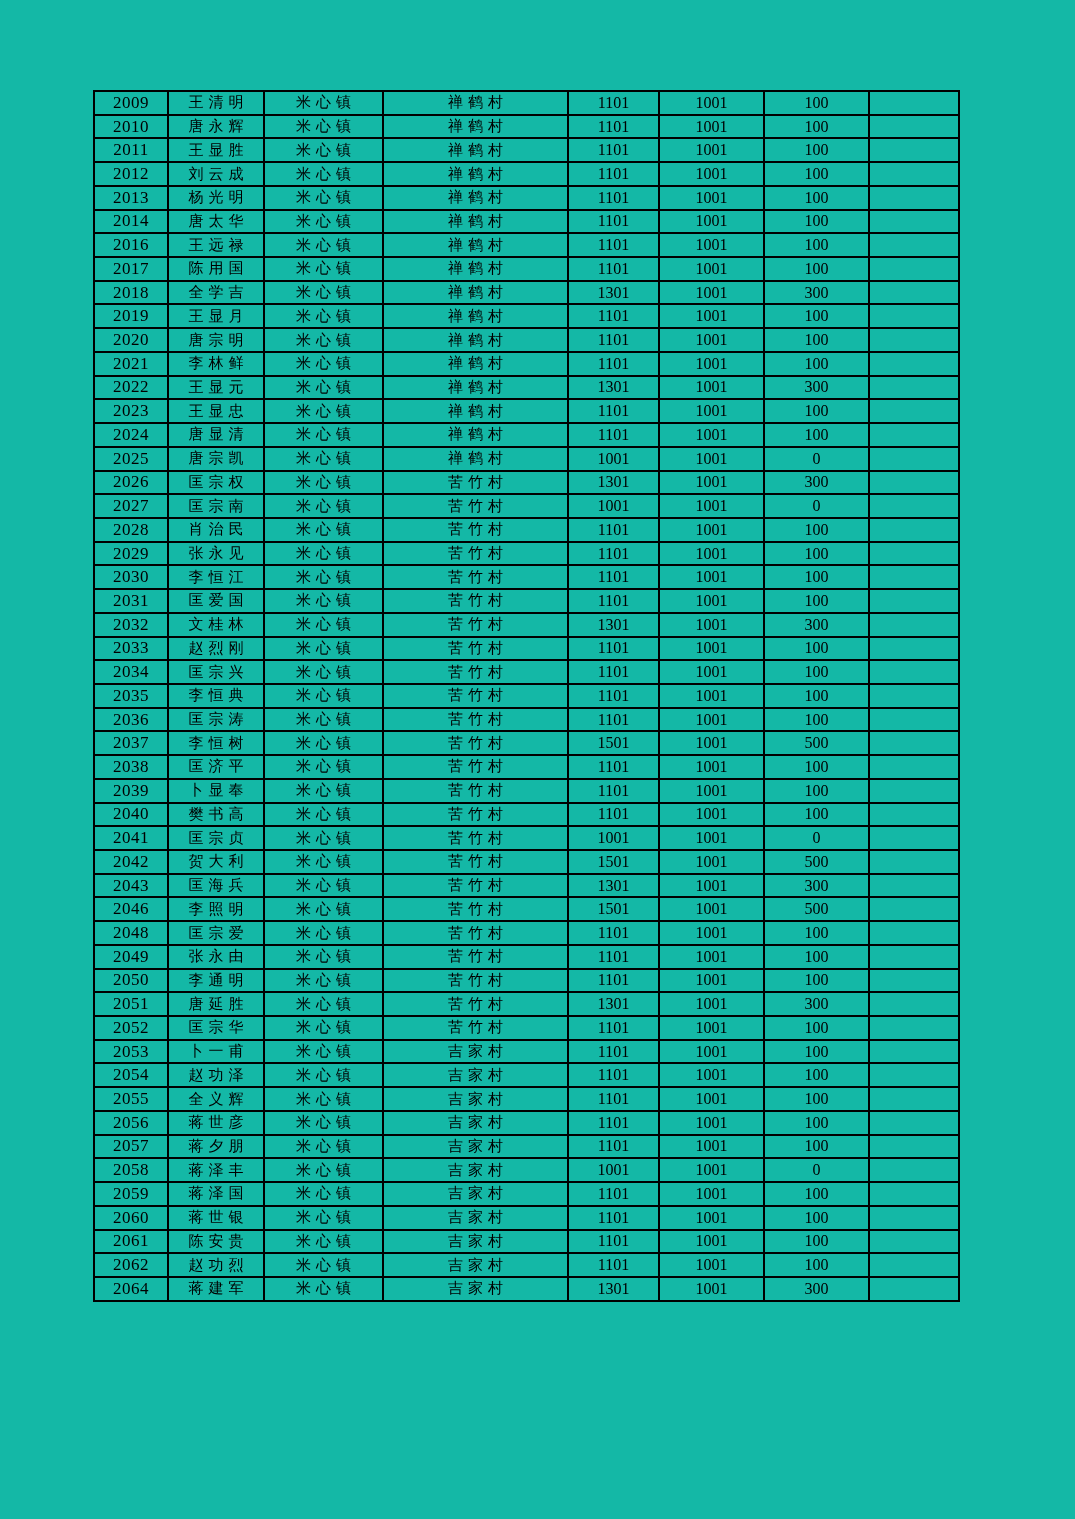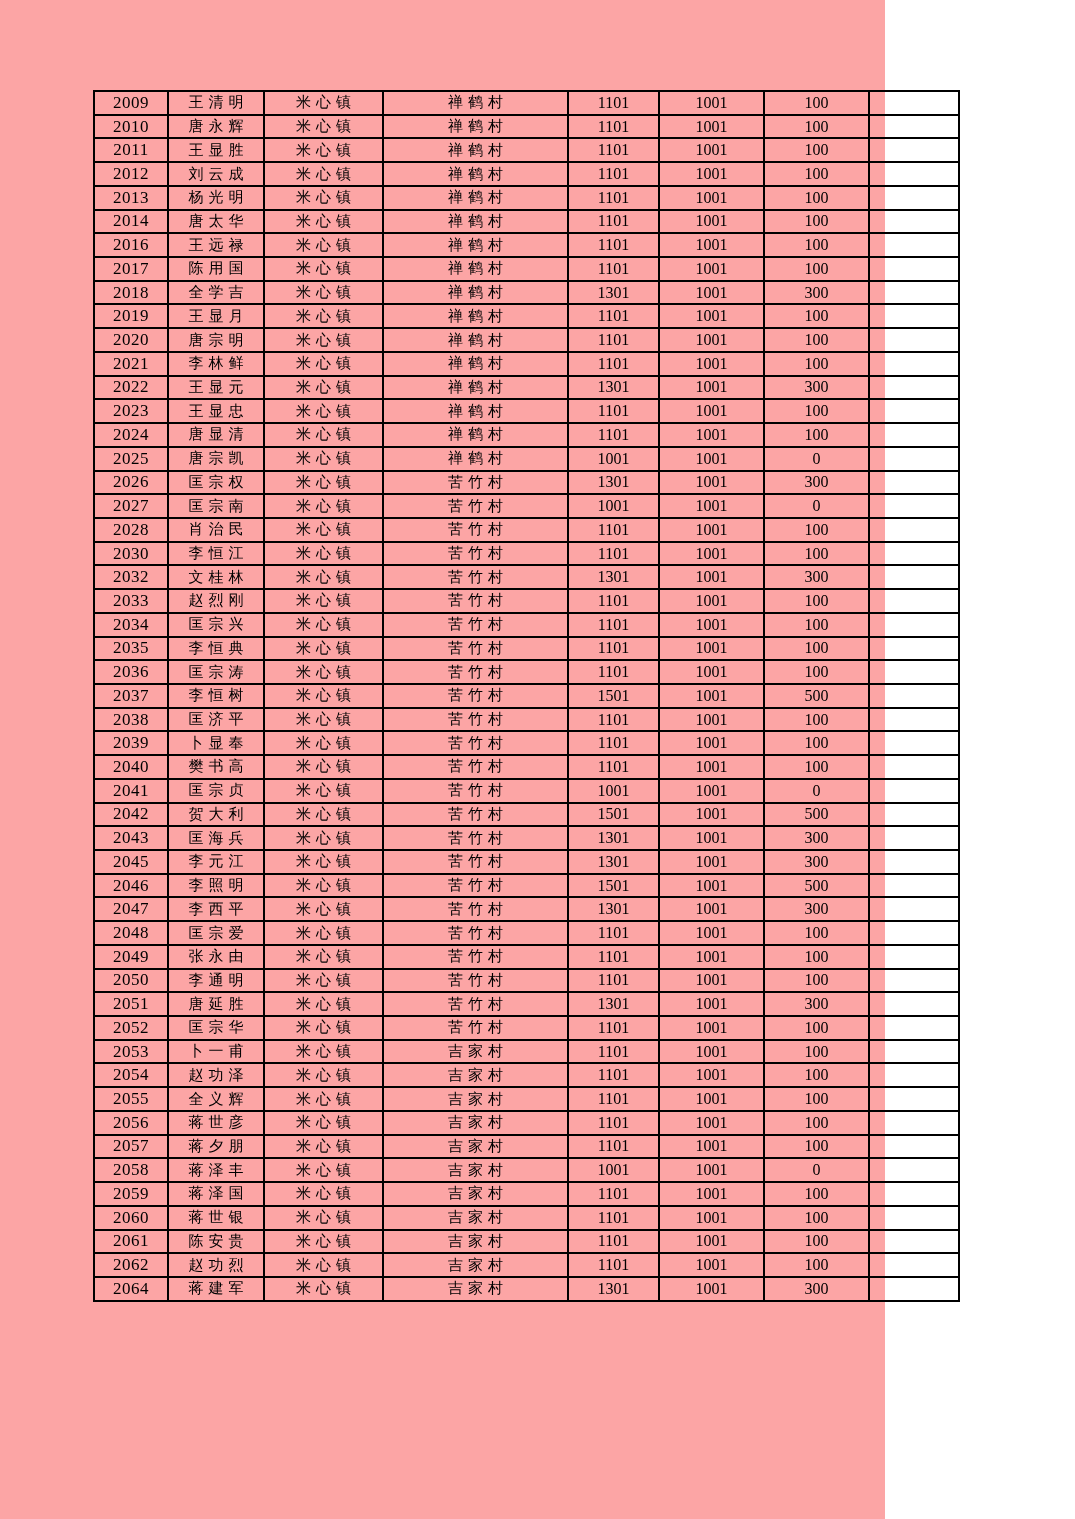--- a/index.html
+++ b/index.html
@@ -6,23 +6,23 @@
     margin: 0;
     padding: 0;
     background: #ffffff;
     width: 1075px;
     height: 1519px;
     overflow: hidden;
     font-family: "Liberation Serif", "DejaVu Serif", serif;
   }
   .page {
     position: relative;
-    width: 885px;
+    width: 1075px;
     height: 1519px;
-    background: #fca5a5;
+    background: #14b8a6;
   }
   table.records {
     position: absolute;
     left: 93px;
     top: 90px;
     width: 865px;
     border-collapse: collapse;
     table-layout: fixed;
     border: 2px solid #000000;
   }
@@ -254,30 +254,50 @@
           <td class="c-id">2028</td>
           <td class="c-name">肖治民</td>
           <td class="c-town">米心镇</td>
           <td class="c-village">苦竹村</td>
           <td class="c-num">1101</td>
           <td class="c-num">1001</td>
           <td class="c-num">100</td>
           <td class="c-blank"></td>
         </tr>
         <tr>
+          <td class="c-id">2029</td>
+          <td class="c-name">张永见</td>
+          <td class="c-town">米心镇</td>
+          <td class="c-village">苦竹村</td>
+          <td class="c-num">1101</td>
+          <td class="c-num">1001</td>
+          <td class="c-num">100</td>
+          <td class="c-blank"></td>
+        </tr>
+        <tr>
           <td class="c-id">2030</td>
           <td class="c-name">李恒江</td>
           <td class="c-town">米心镇</td>
           <td class="c-village">苦竹村</td>
           <td class="c-num">1101</td>
           <td class="c-num">1001</td>
           <td class="c-num">100</td>
           <td class="c-blank"></td>
         </tr>
         <tr>
+          <td class="c-id">2031</td>
+          <td class="c-name">匡爱国</td>
+          <td class="c-town">米心镇</td>
+          <td class="c-village">苦竹村</td>
+          <td class="c-num">1101</td>
+          <td class="c-num">1001</td>
+          <td class="c-num">100</td>
+          <td class="c-blank"></td>
+        </tr>
+        <tr>
           <td class="c-id">2032</td>
           <td class="c-name">文桂林</td>
           <td class="c-town">米心镇</td>
           <td class="c-village">苦竹村</td>
           <td class="c-num">1301</td>
           <td class="c-num">1001</td>
           <td class="c-num">300</td>
           <td class="c-blank"></td>
         </tr>
         <tr>
@@ -384,47 +404,27 @@
           <td class="c-id">2043</td>
           <td class="c-name">匡海兵</td>
           <td class="c-town">米心镇</td>
           <td class="c-village">苦竹村</td>
           <td class="c-num">1301</td>
           <td class="c-num">1001</td>
           <td class="c-num">300</td>
           <td class="c-blank"></td>
         </tr>
         <tr>
-          <td class="c-id">2045</td>
-          <td class="c-name">李元江</td>
-          <td class="c-town">米心镇</td>
-          <td class="c-village">苦竹村</td>
-          <td class="c-num">1301</td>
-          <td class="c-num">1001</td>
-          <td class="c-num">300</td>
-          <td class="c-blank"></td>
-        </tr>
-        <tr>
           <td class="c-id">2046</td>
           <td class="c-name">李照明</td>
           <td class="c-town">米心镇</td>
           <td class="c-village">苦竹村</td>
           <td class="c-num">1501</td>
           <td class="c-num">1001</td>
           <td class="c-num">500</td>
-          <td class="c-blank"></td>
-        </tr>
-        <tr>
-          <td class="c-id">2047</td>
-          <td class="c-name">李西平</td>
-          <td class="c-town">米心镇</td>
-          <td class="c-village">苦竹村</td>
-          <td class="c-num">1301</td>
-          <td class="c-num">1001</td>
-          <td class="c-num">300</td>
           <td class="c-blank"></td>
         </tr>
         <tr>
           <td class="c-id">2048</td>
           <td class="c-name">匡宗爱</td>
           <td class="c-town">米心镇</td>
           <td class="c-village">苦竹村</td>
           <td class="c-num">1101</td>
           <td class="c-num">1001</td>
           <td class="c-num">100</td>

